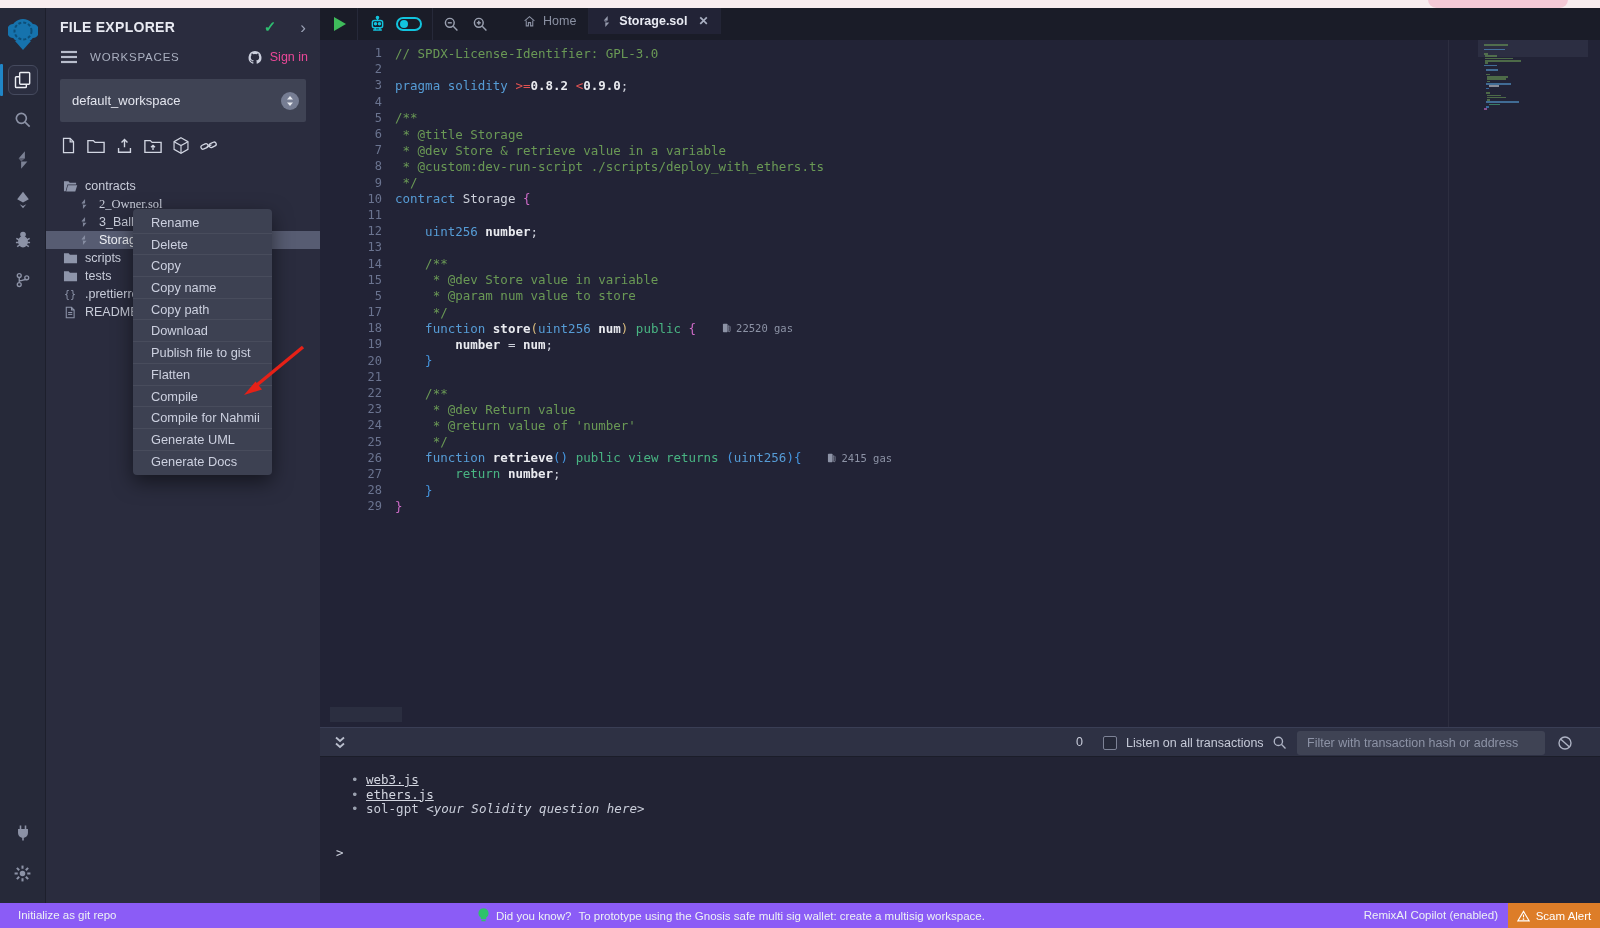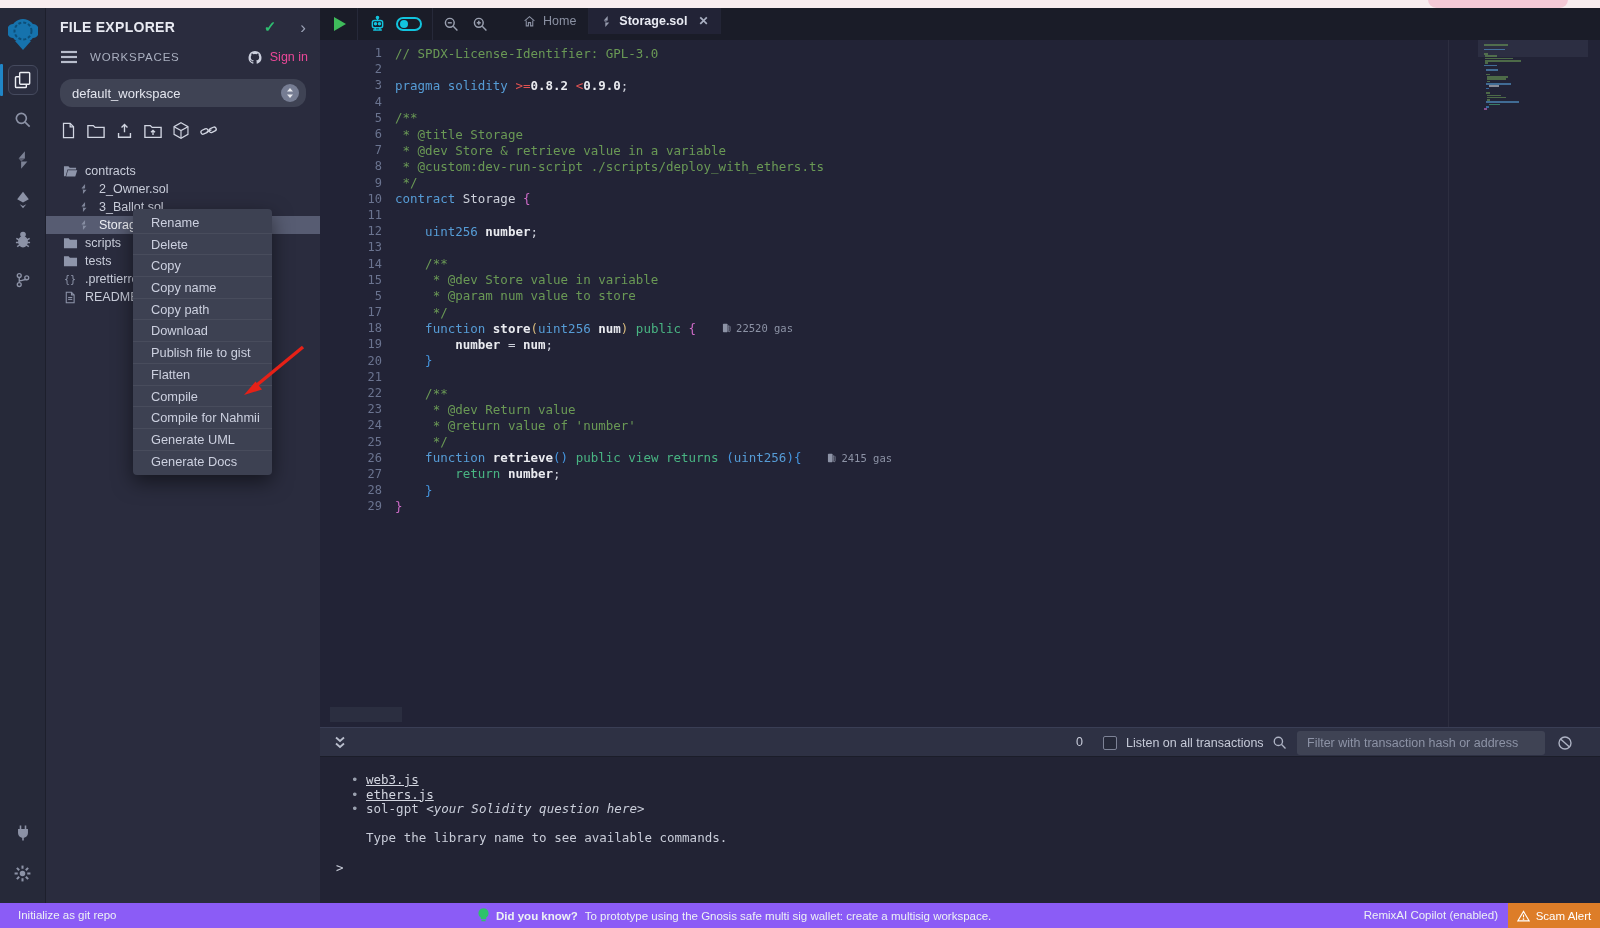--- a/index.html
+++ b/index.html
@@ -19,21 +19,21 @@
 .rail-spacer{flex:1}
 
 #side-panel{position:absolute;left:46px;top:8px;width:274px;height:895px;background:#2a2c3e;z-index:3}
 #fe-header{display:flex;align-items:center;height:36px;padding:2px 14px 0 14px}
 #fe-title{flex:1;font-size:14px;font-weight:700;color:#e8eaf2;letter-spacing:.3px}
 #fe-check{color:#2ebd70;font-size:15px;font-weight:700;margin-right:24px}
 #fe-chevron{color:#9aa0b4;font-size:17px;line-height:1}
 #ws-row{display:flex;align-items:center;height:26px;padding:0 12px 0 15px;color:#a9afbf}
 #ws-label{flex:1;font-size:11.5px;letter-spacing:.8px;margin-left:13px;color:#a9afbf}
 #sign-in-label{font-size:12.5px;color:#ec4899;margin-left:7px}
-#ws-select{margin:9px 14px 0 14px;height:28px;background:#3f4354;border-radius:12px;display:flex;align-items:center;padding:0 7px 0 12px}
+#ws-select{margin:9px 14px 0 14px;height:43px;background:#3f4354;border-radius:2px;display:flex;align-items:center;padding:0 7px 0 12px}
 #ws-name{flex:1;font-size:13px;color:#e3e5ee}
 #ws-ctl{width:18px;height:18px;border-radius:50%;background:#767d93;display:flex;align-items:center;justify-content:center;color:#e8eaf0}
 #fe-toolbar{display:flex;gap:11px;padding:15px 0 7px 15px;color:#d2d6e2}
 #tree{margin-top:16px}
 .trow{position:relative;height:18px;display:flex;align-items:center;font-size:12.5px;color:#c9cdda;cursor:default}
 .trow.sel{background:#575c72;color:#eef0f5}
 .ticon{width:16px;display:flex;justify-content:center;margin-right:7px;color:#8e95aa;flex-shrink:0}
 .braces-glyph{font-family:"DejaVu Sans Mono",monospace;font-size:10px;color:#8e95aa}
 
 #ctx-menu{position:absolute;left:133px;top:209px;width:139px;background:#3d4152;border-radius:4px;box-shadow:0 7px 20px rgba(0,0,0,.5);padding:3px 0;z-index:50}
@@ -85,21 +85,21 @@
 #terminal{position:absolute;left:0;top:749px;width:1280px;height:154px;background:#222334;font:12.5px "DejaVu Sans Mono",monospace;color:#c9cdd9;padding-top:16px}
 .tline{position:relative;height:14.6px;line-height:14.6px;padding-left:46px;white-space:pre}
 .tline .bullet{position:absolute;left:31px;color:#9aa0ae}
 .tlink{text-decoration:underline;color:#d3d6e0}
 .tit{font-style:italic}
 #prompt{margin-top:14px;padding-left:16px;color:#c9cdd9}
 
 #status-bar{position:absolute;left:0;top:903px;width:1600px;height:25px;background:#8b5cf6;color:#edf1f5;font-size:11.5px;z-index:6}
 #git-init{position:absolute;left:18px;top:6px}
 #tip{position:absolute;left:478px;top:5px;display:flex;align-items:center;gap:7px}
-#tip b{font-weight:700}
+#tip b{font-weight:400}
 #copilot{position:absolute;right:102px;top:6px}
 #scam-btn{position:absolute;right:0;top:0;height:25px;width:92px;background:#dd7d28;display:flex;align-items:center;justify-content:center;gap:6px;color:#fff;font-size:11.5px}
 </style>
 </head>
 <body>
 
 <div id="top-strip">
   <div id="top-pill"></div>
 </div>
 
@@ -273,21 +273,21 @@
   <div id="tree">
       <div class="trow" style="padding-left: 16px;">
         <span class="ticon">
           <svg width="15" height="14" viewBox="0 0 16 15" fill="currentColor">
             <path d="M1 2.5h4.8l1.4 1.5H14v2H4.8l-2 7H1z"></path>
             <path d="M5.3 6.8h9.9l-2.1 6.7H3.4z"></path>
           </svg>
         </span>
         <span>contracts</span>
       </div>
-      <div class="trow" style="padding-left: 30px;">
+      <div class="trow" style="padding-left: 30px; font-family: Liberation Serif, serif;">
         <span class="ticon">
           <svg width="10" height="12" viewBox="0 0 14 16" fill="currentColor">
             <path d="M8.5 1 3.5 6.8h5z" opacity=".85"></path>
             <path d="M5.5 15l5-5.8h-5z" opacity=".85"></path>
             <path d="M3.5 6.8h5L5.5 9.2z" opacity=".5"></path>
           </svg>
         </span>
         <span>2_Owner.sol</span>
       </div>
       <div class="trow" style="padding-left: 30px;">
@@ -644,21 +644,20 @@
         </svg>
       </span>
   </div>
 
   <div id="terminal">
     <div id="term-lines">
         <div class="tline"><span class="bullet">•</span><span class="tlink">web3.js</span></div>
         <div class="tline"><span class="bullet">•</span><span class="tlink">ethers.js</span></div>
         <div class="tline"><span class="bullet">•</span><span>sol-gpt </span><span class="tit">&lt;your Solidity question here&gt;</span></div>
         <div class="tline"></div>
-        <div class="tline"><span>Type the library name to see available commands.</span></div>
       </div>
     <div id="prompt">&gt;</div>
   </div>
 </div>
 
 <div id="status-bar">
   <span id="git-init">Initialize as git repo</span>
   <span id="tip">
     <span>
         <svg width="11" height="15" viewBox="0 0 12 16" fill="#2ec16a">

